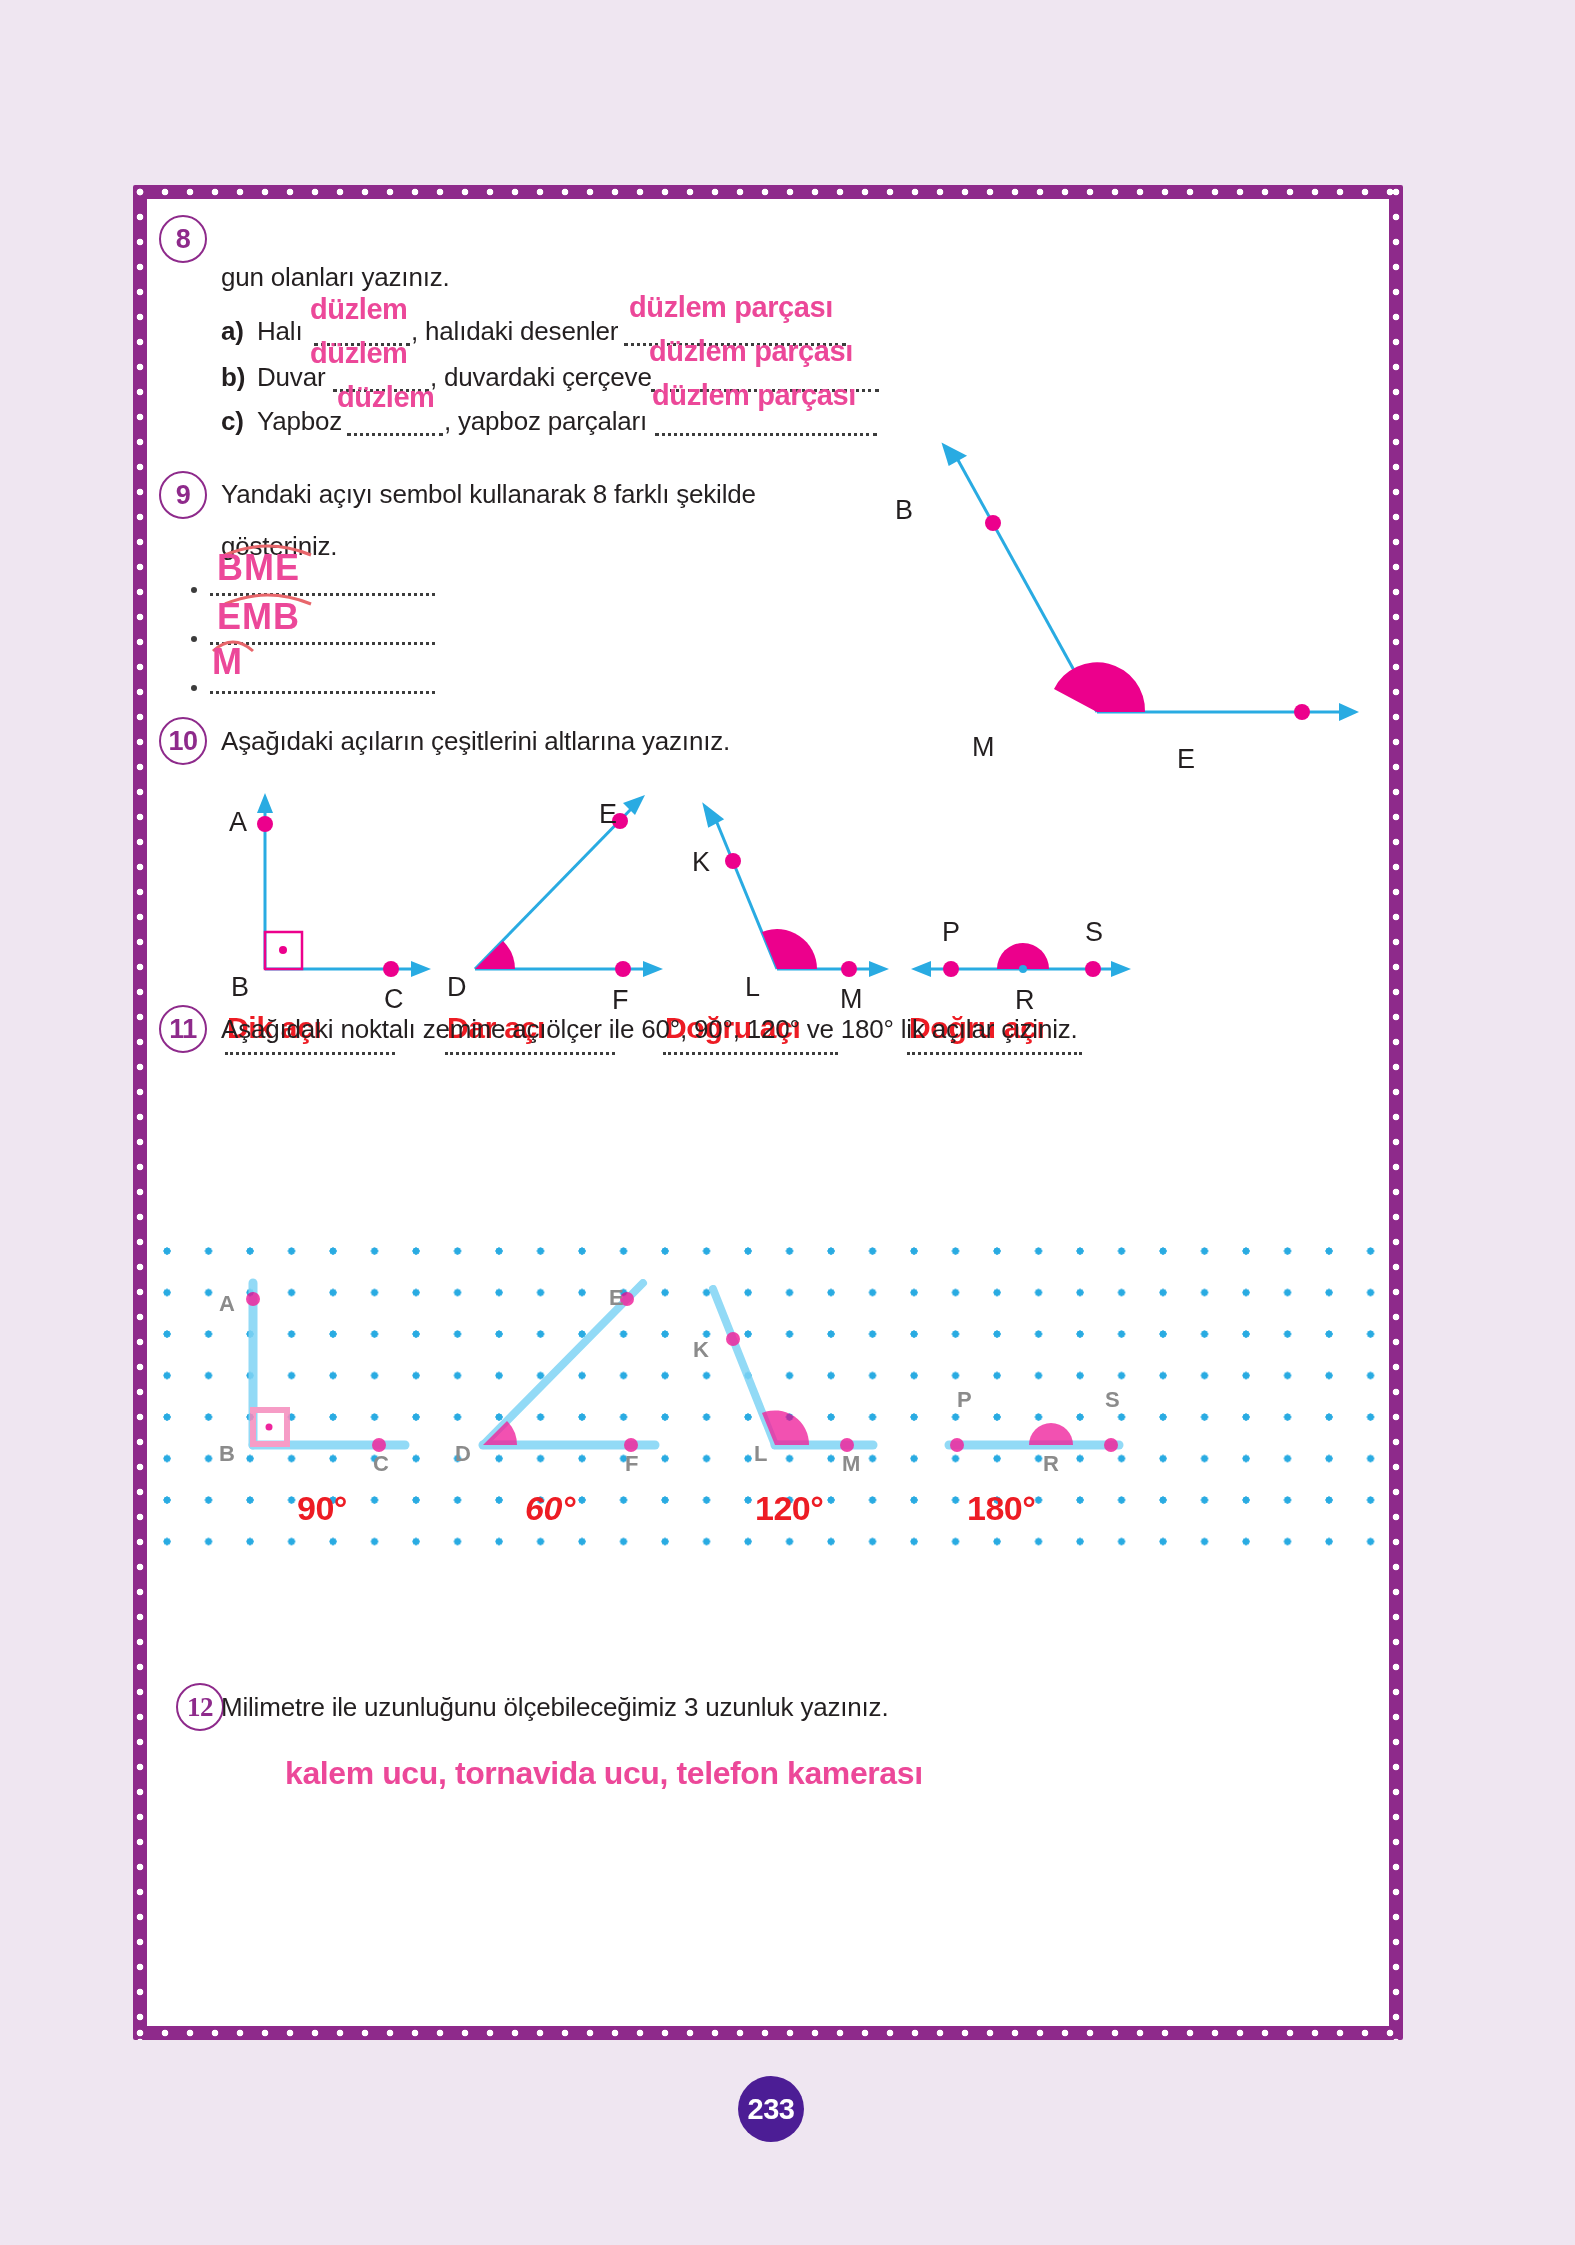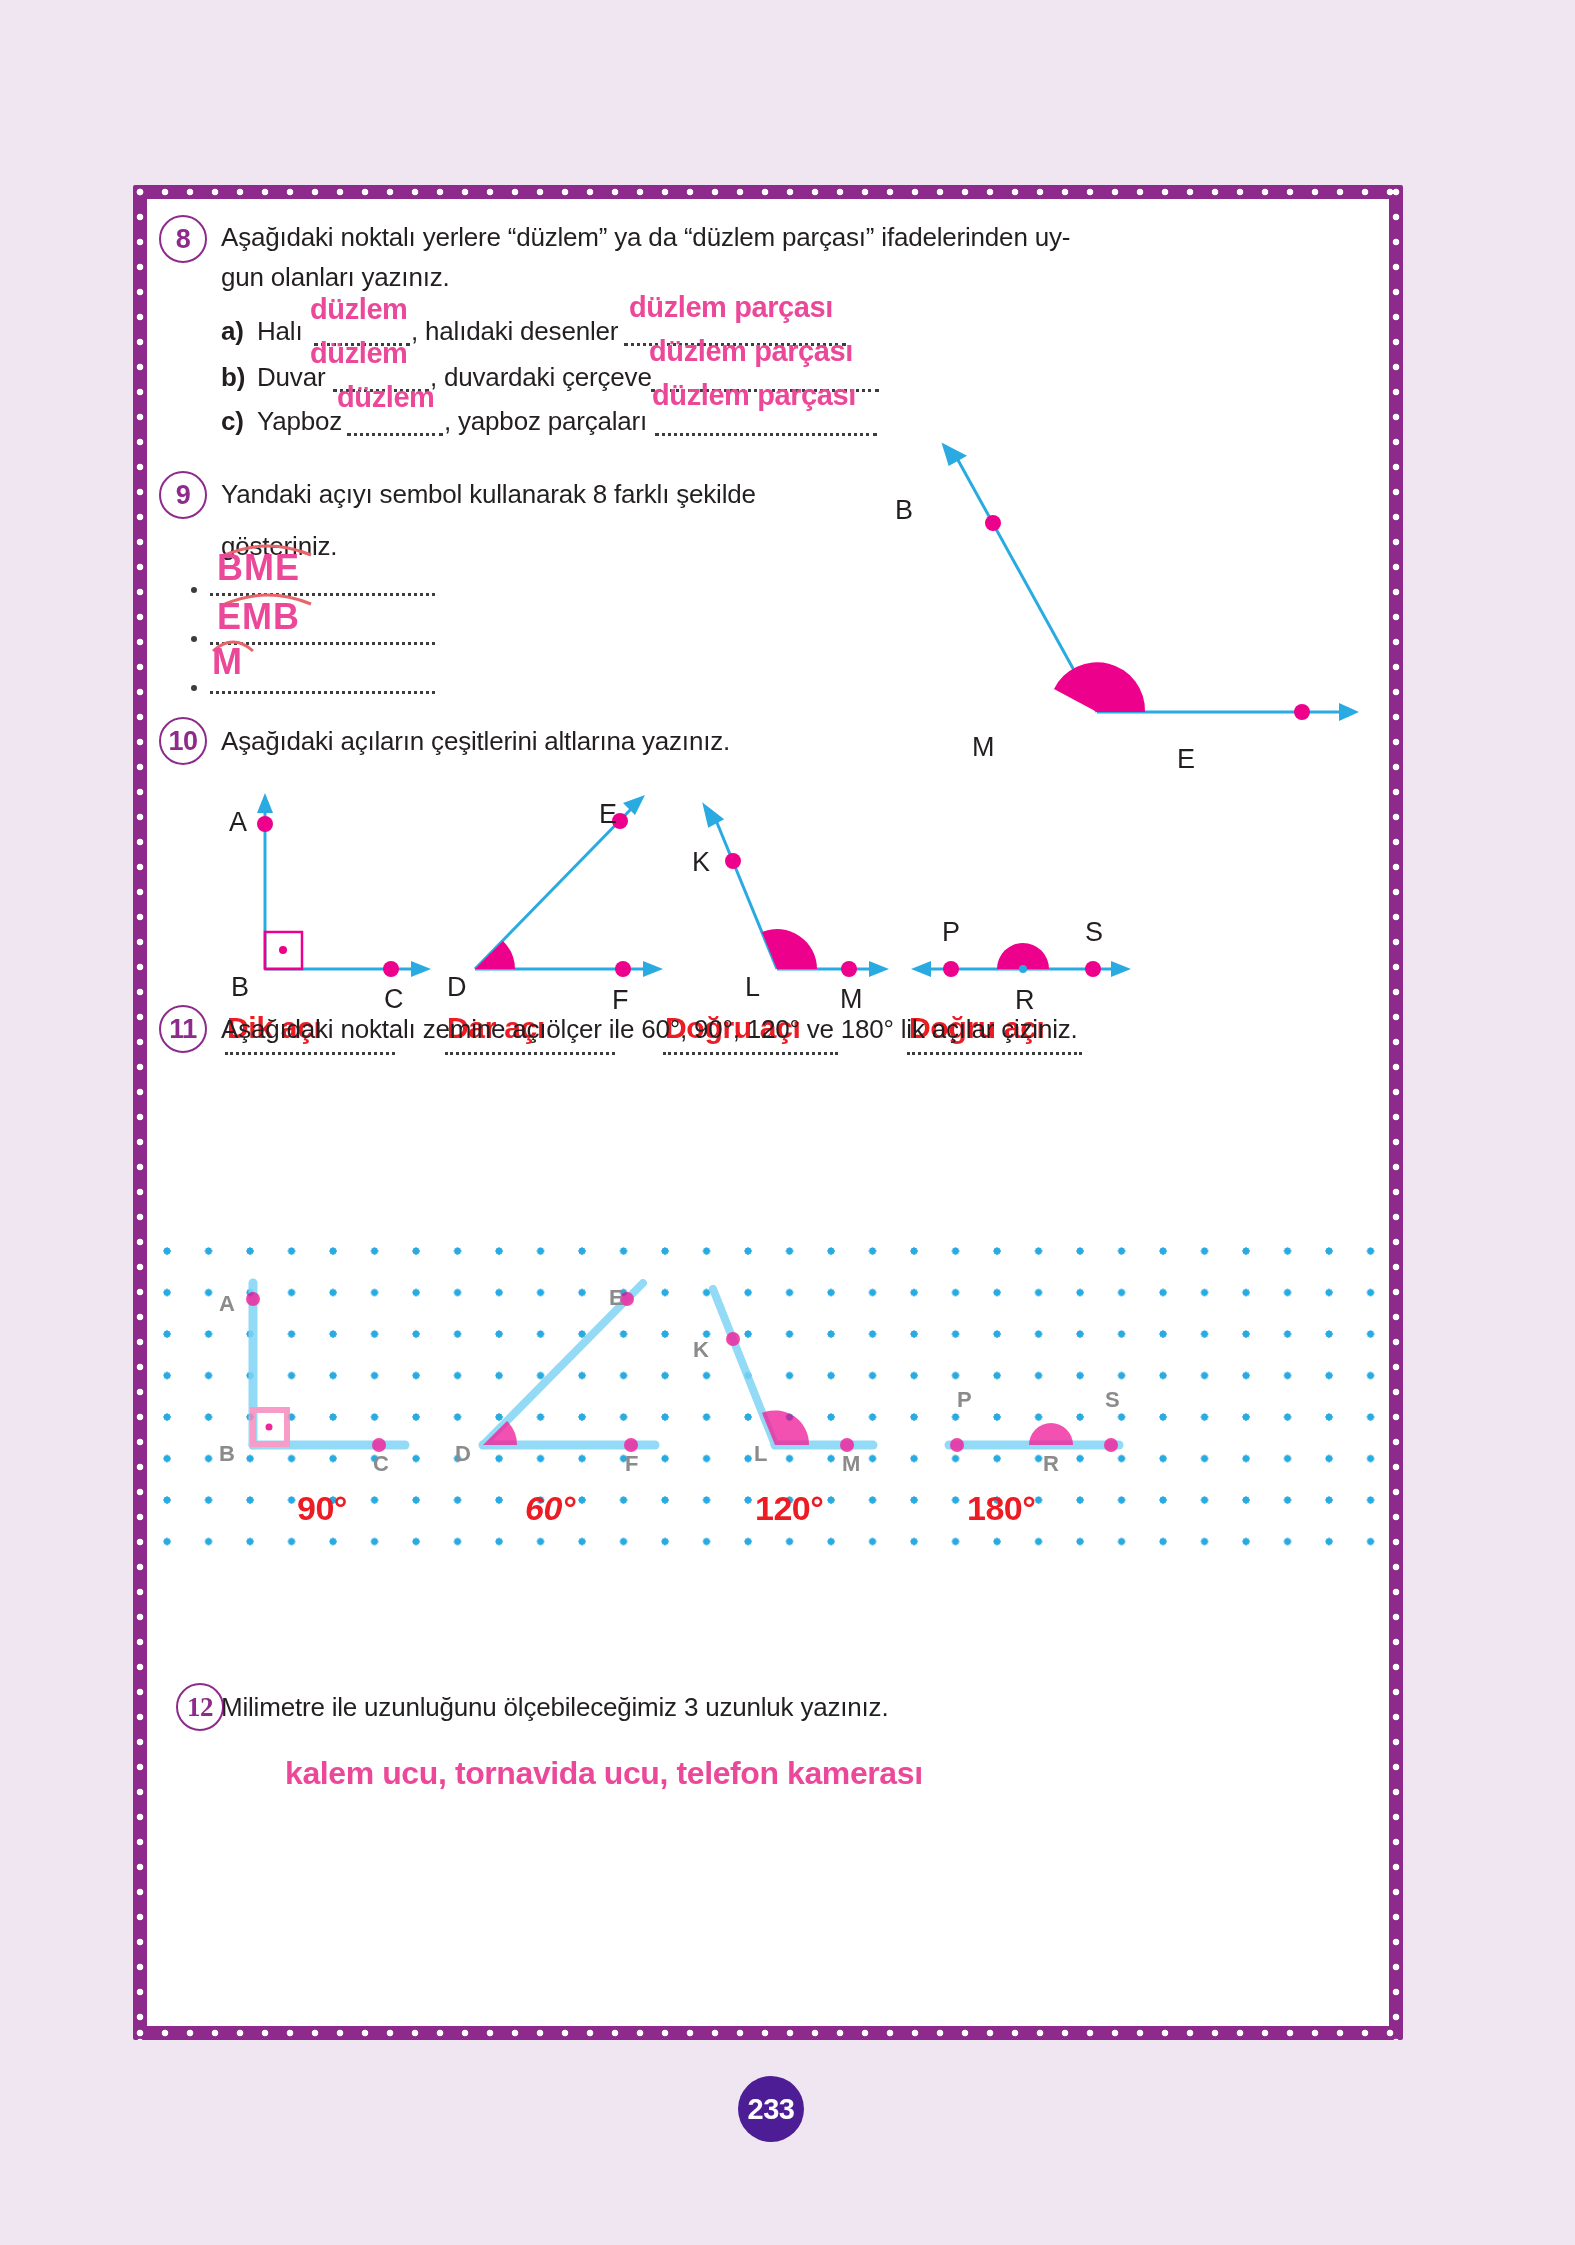--- a/index.html
+++ b/index.html
@@ -131,21 +131,20 @@
   }
 </style>
 </head>
 <body>
 
 <div id="worksheet">
   <div class="inner">
 
     <div class="qnum" style="left:12px; top:16px;">8</div>
 
-    <div class="qtext" style="left:74px; top:18px; width:1100px;">Aşağıdaki noktalı yerlere “düzlem” ya da “düzlem parçası” ifadelerinden uy-</div>
     <div class="qtext" style="left:74px; top:58px;">gun olanları yazınız.</div>
 
     <div class="qtext sublabel" style="left:74px; top:112px;">a)</div>
     <div class="qtext" style="left:110px; top:112px;">Halı</div>
     <div class="dots" style="left:167px; top:144px; width:96px;"></div>
     <div class="ans" style="left:163px; top:94px;">düzlem</div>
     <div class="qtext" style="left:264px; top:112px;">, halıdaki desenler</div>
     <div class="dots" style="left:477px; top:144px; width:222px;"></div>
     <div class="ans" style="left:482px; top:92px;">düzlem parçası</div>
 

